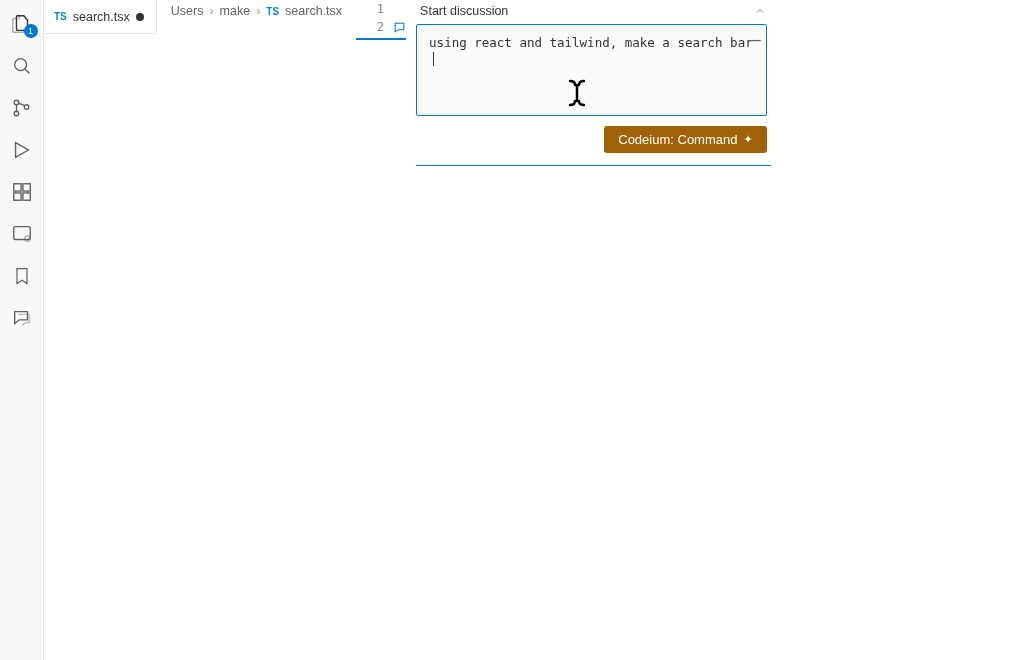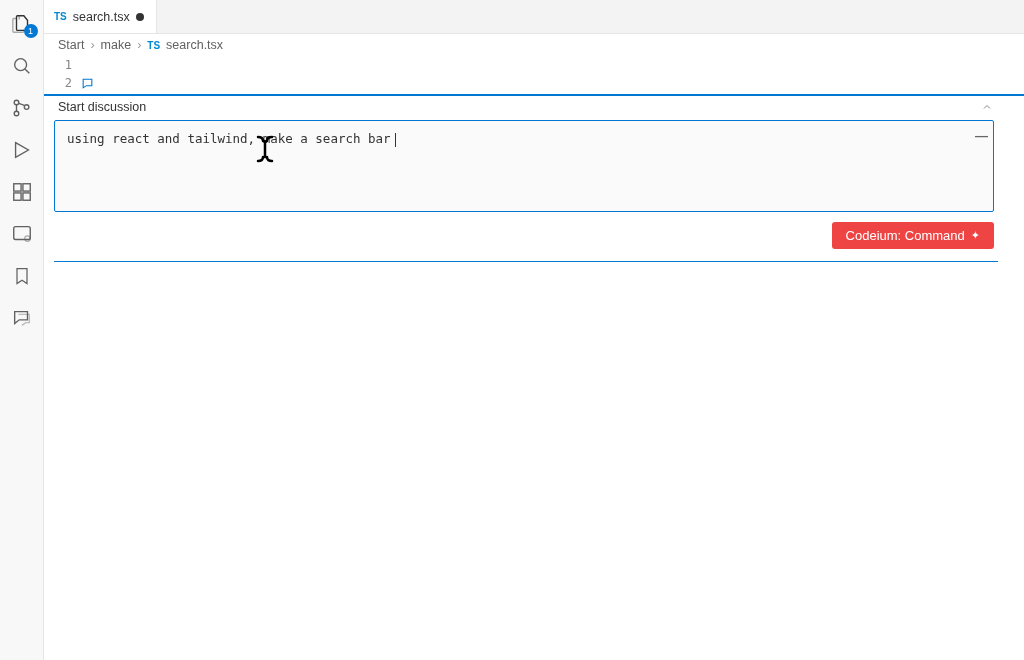--- a/index.html
+++ b/index.html
@@ -49,21 +49,21 @@
       display: flex;
       align-items: center;
       justify-content: center;
       padding: 0 2px;
     }
 
     
     .main {
       flex: 1;
       display: flex;
-      flex-direction: column;
+      flex-direction: row;
       background: #ffffff;
     }
 
     
     .tabs {
       height: 34px;
       background: #f3f3f3;
       display: flex;
       align-items: stretch;
       border-bottom: 1px solid #e5e5e5;
@@ -186,21 +186,21 @@
       vertical-align: middle;
       margin-left: 4px;
     }
 
     .command-footer {
       display: flex;
       justify-content: flex-end;
       padding: 10px 4px 10px 0;
     }
     .command-btn {
-      background: #ef4444;
+      background: #a16207;
       color: #fff;
       border: none;
       padding: 6px 14px;
       font-size: 13px;
       border-radius: 3px;
       cursor: pointer;
       display: flex;
       align-items: center;
       gap: 6px;
     }
@@ -278,21 +278,21 @@
 
   <div class="tabs">
     <div class="tab">
       <span class="lang-label">TS</span>
       <span>search.tsx</span>
       <span class="dirty-dot"></span>
     </div>
   </div>
 
   <div class="breadcrumb">
-    <span>Start</span>
+    <span>Users</span>
     <span class="sep">›</span>
     <span>make</span>
     <span class="sep">›</span>
     <span class="lang-label">TS</span>
     <span>search.tsx</span>
   </div>
 
   <div class="editor-area">
     <div class="gutter">
       <div class="gutter-row">

